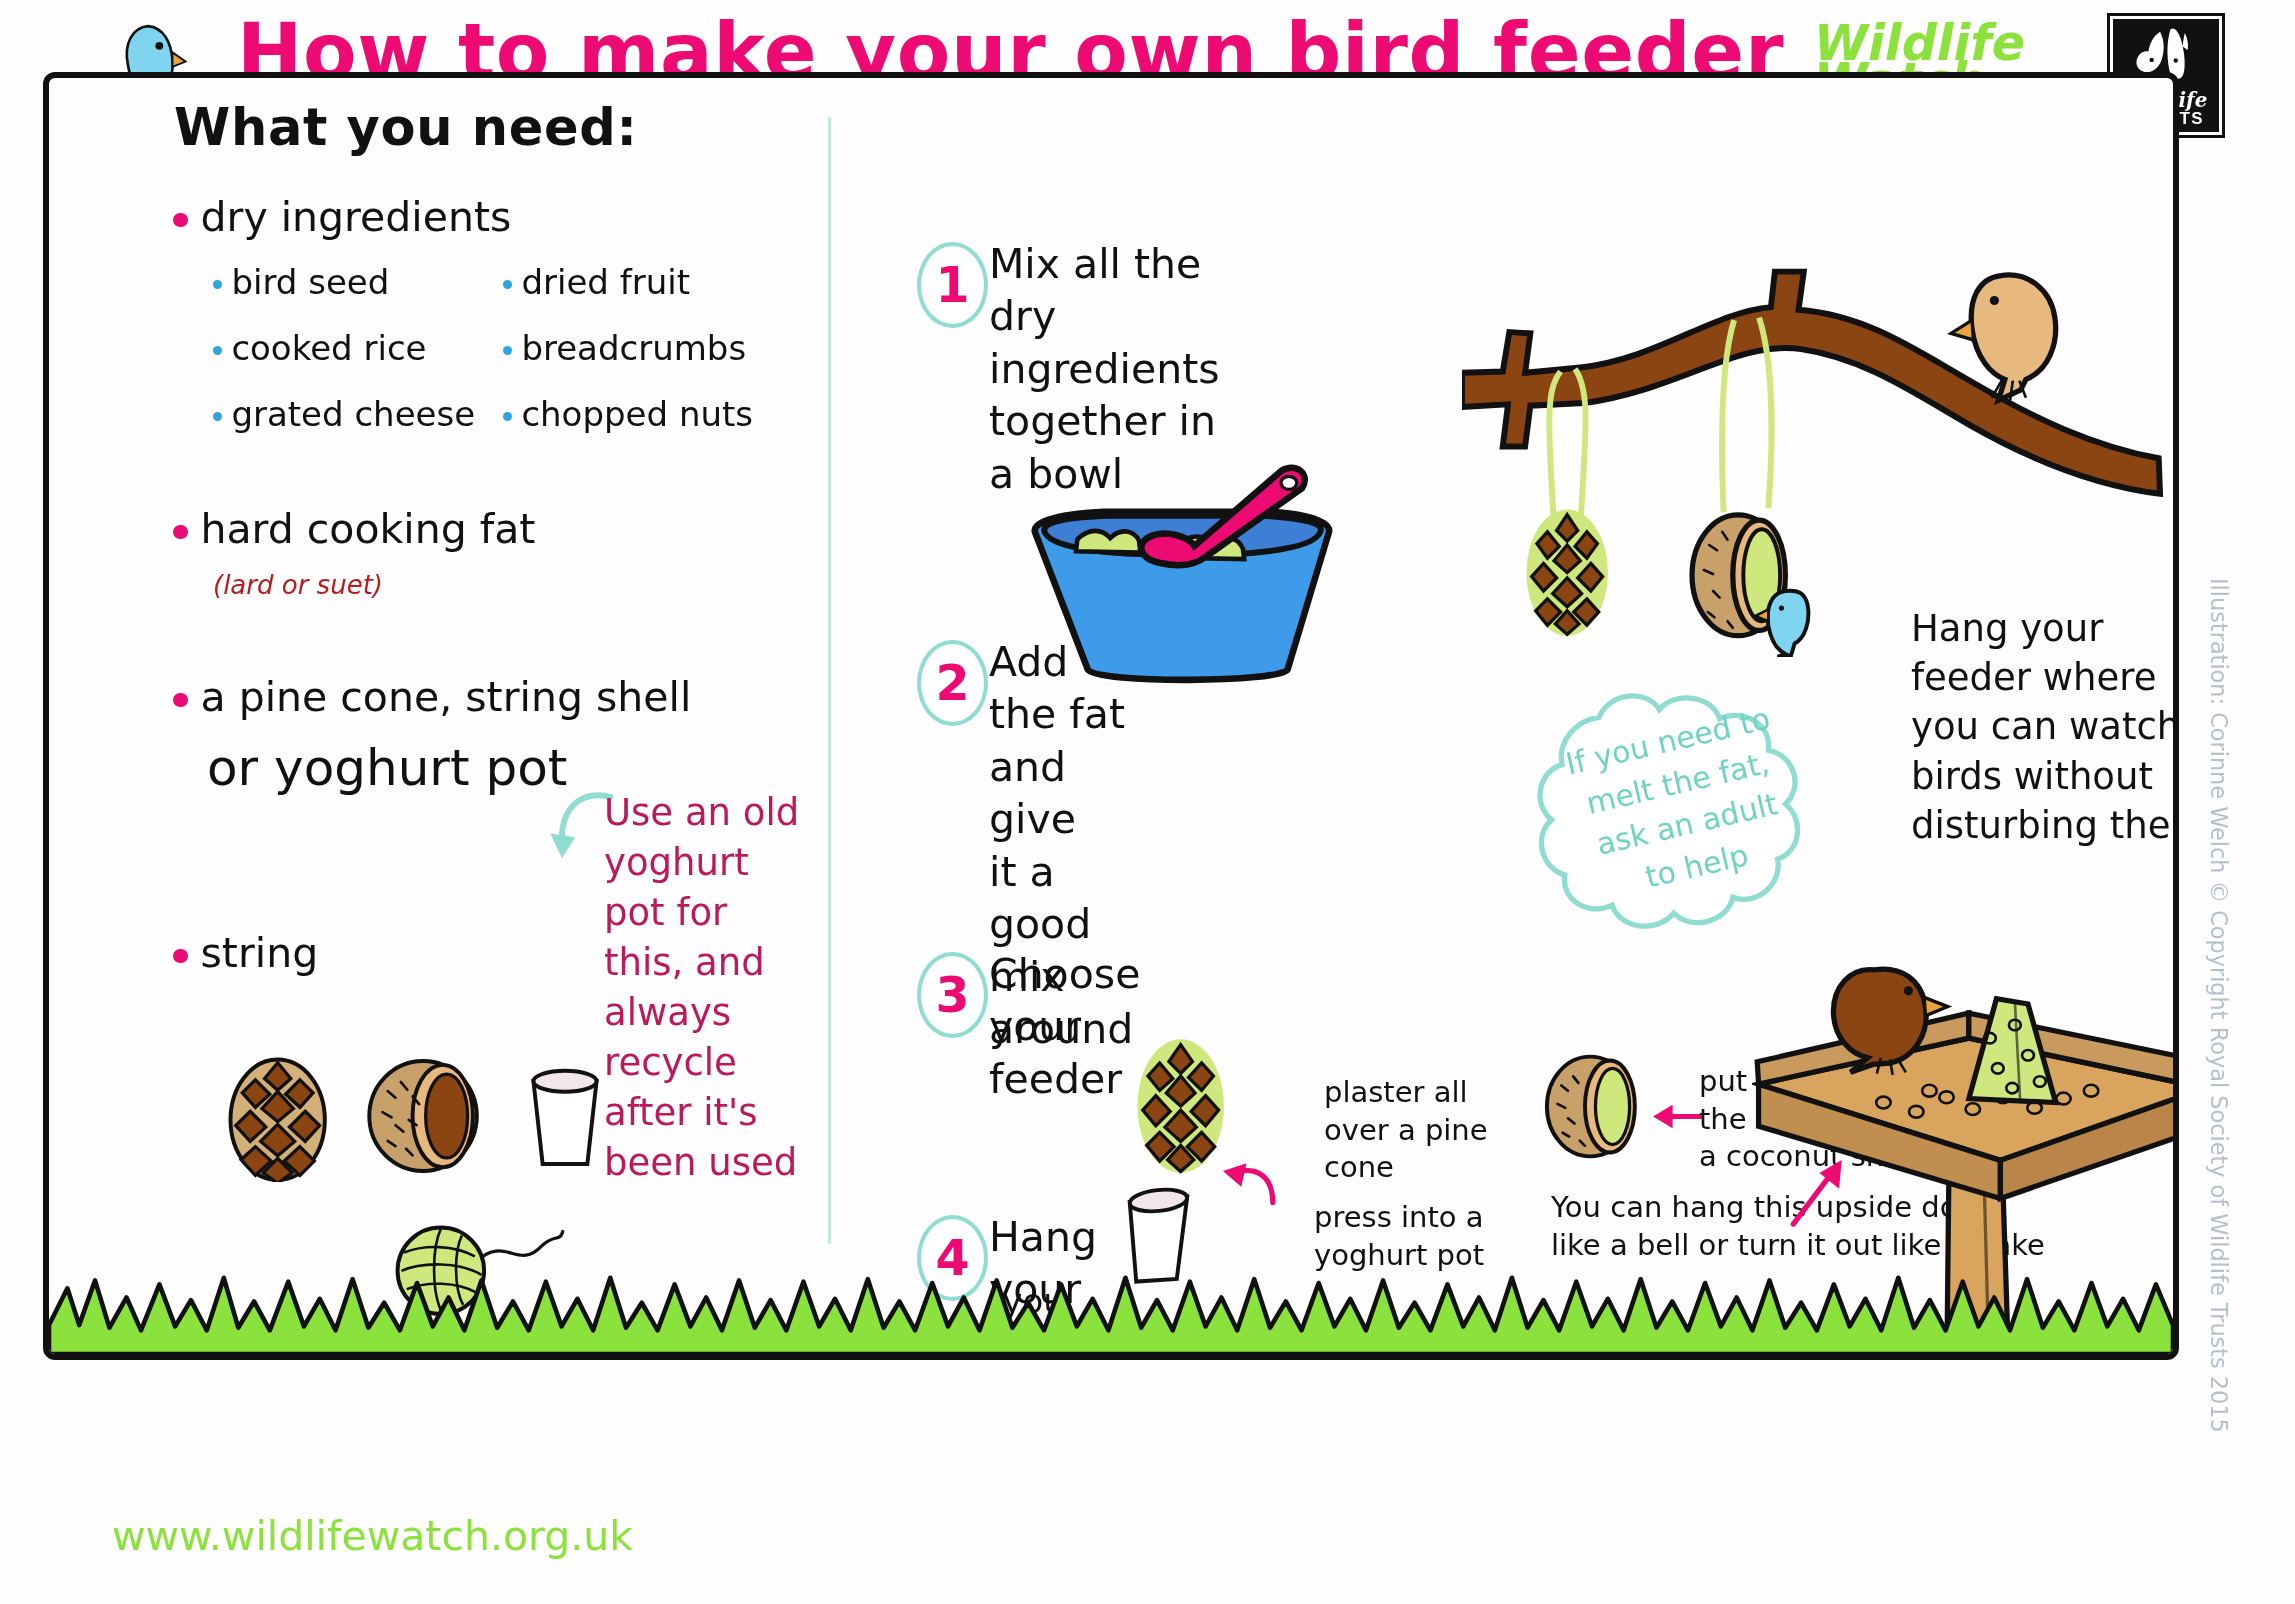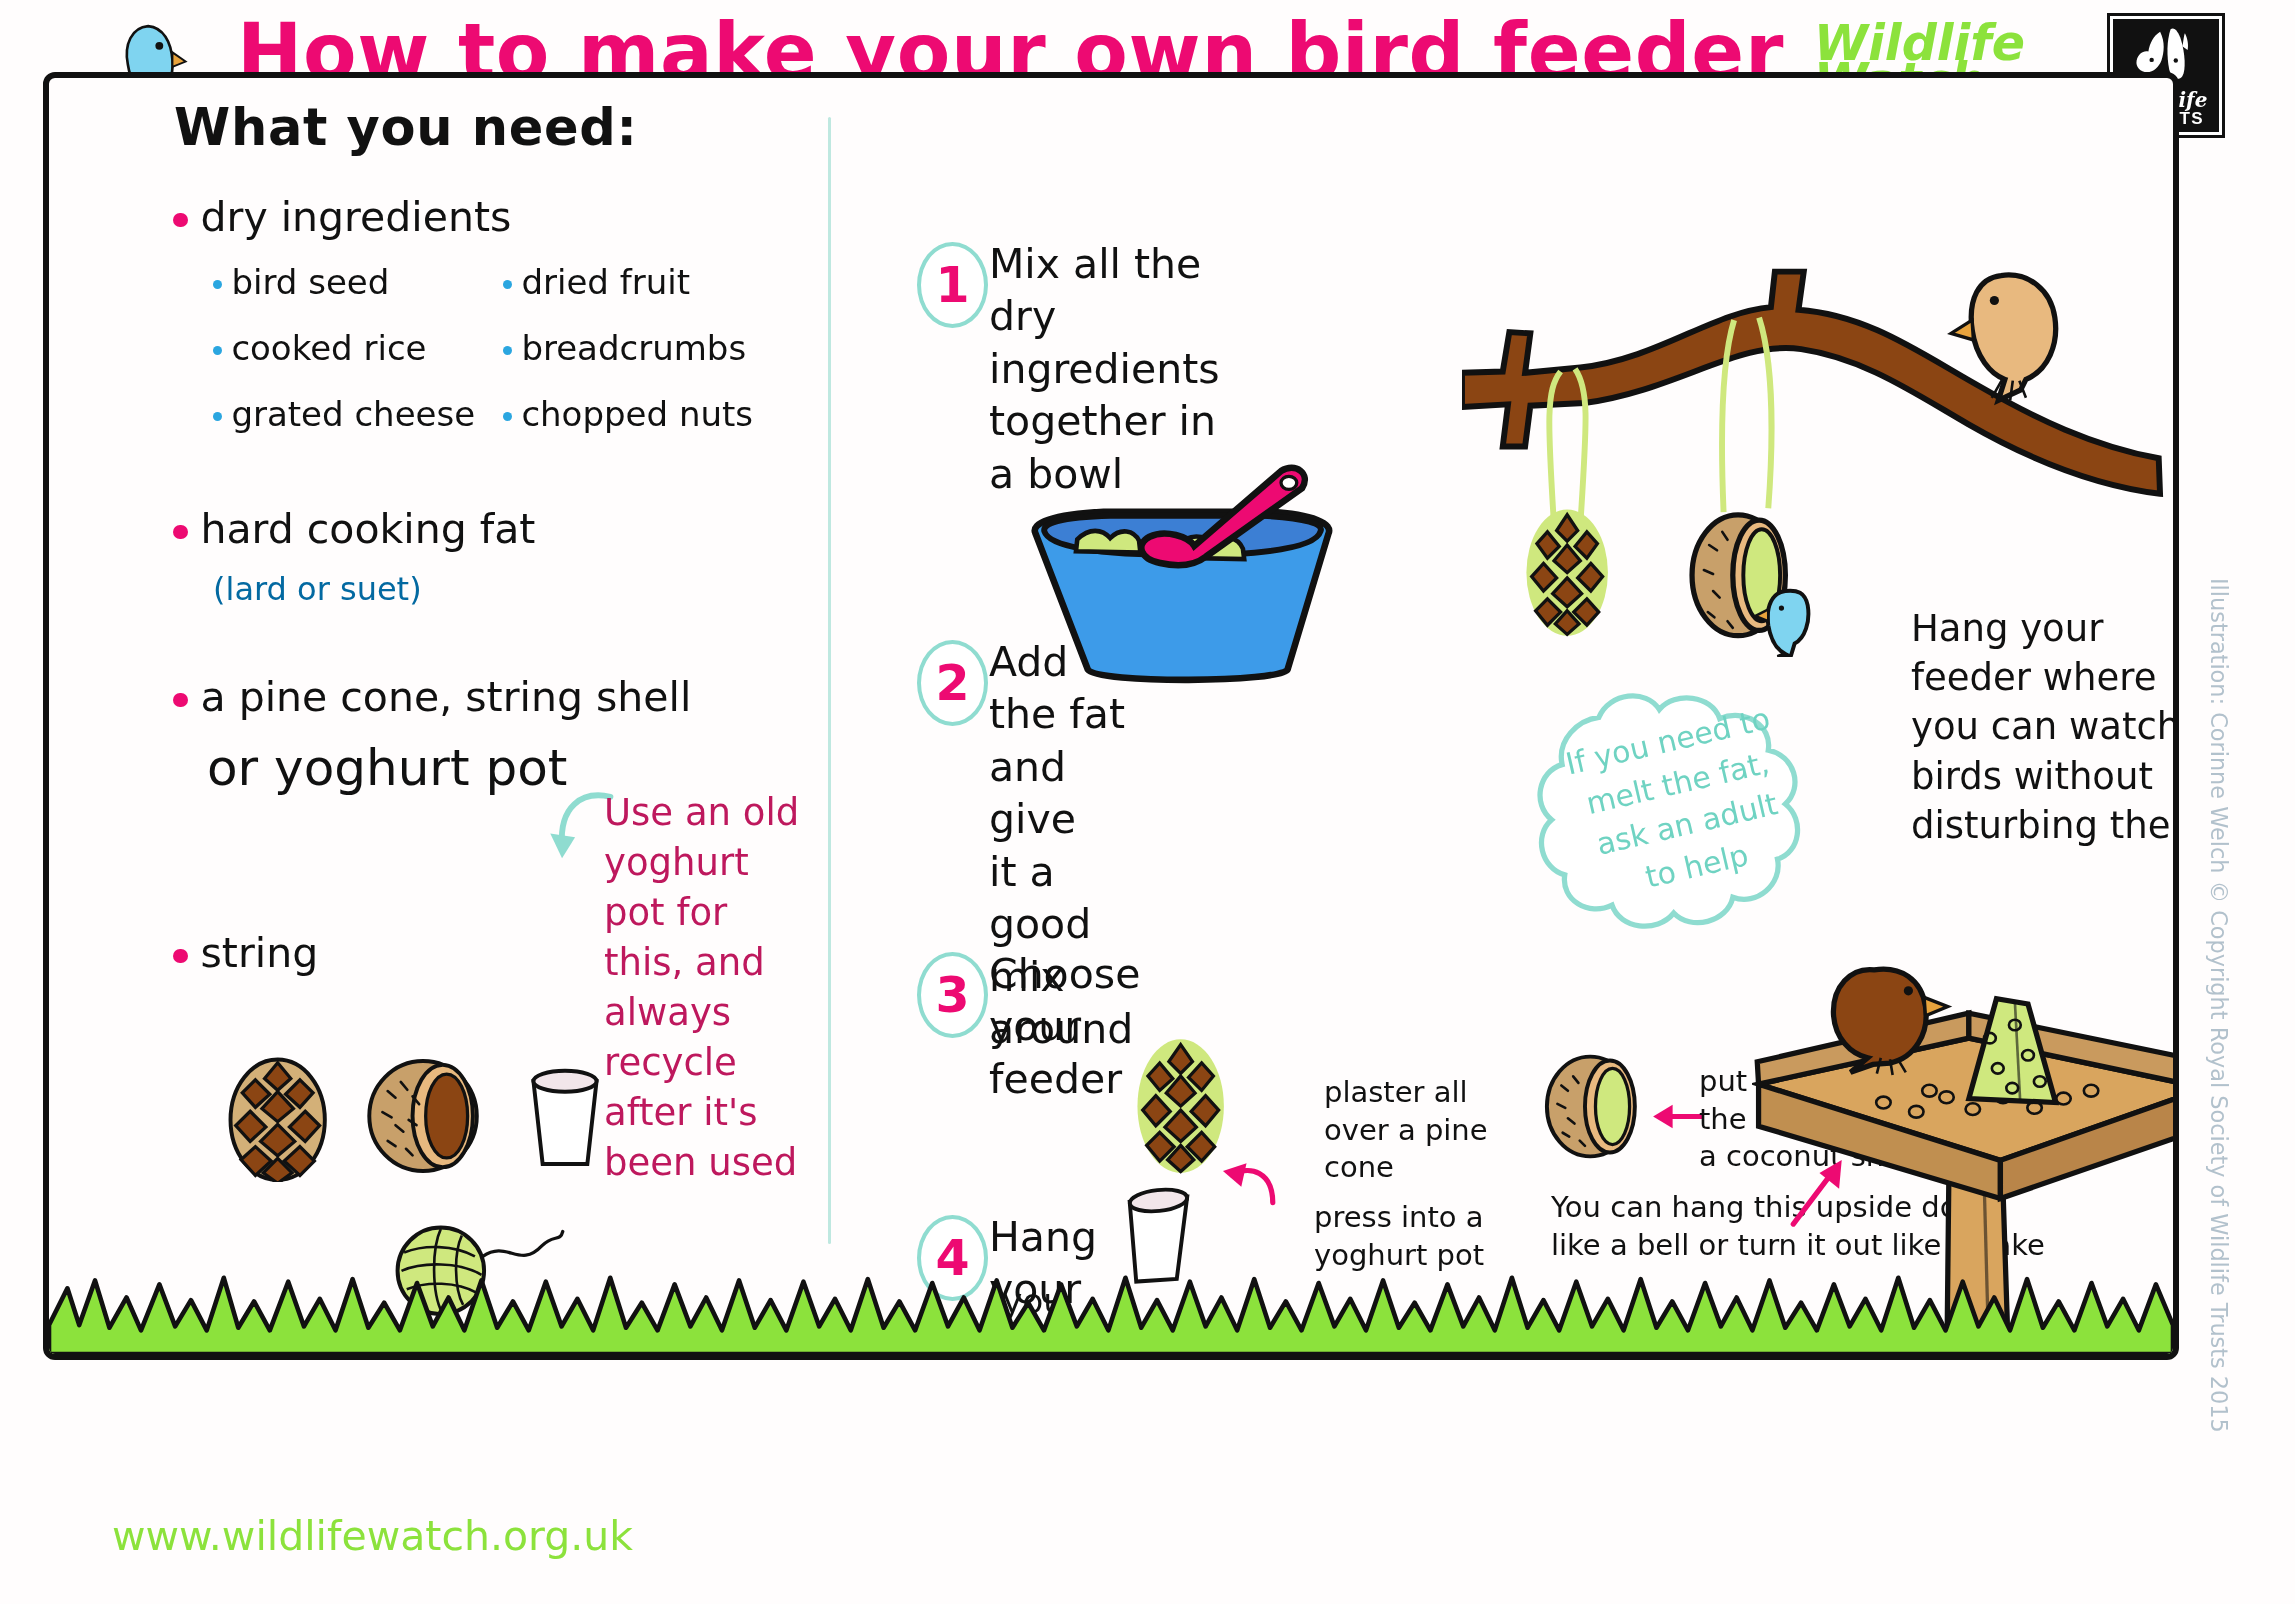--- a/index.html
+++ b/index.html
@@ -53,21 +53,21 @@
 
   #need-dry{left:124px;top:115px;}
   #sub-a1{left:164px;top:184px;}
   #sub-a2{left:164px;top:250px;}
   #sub-a3{left:164px;top:316px;}
   #sub-b1{left:454px;top:184px;}
   #sub-b2{left:454px;top:250px;}
   #sub-b3{left:454px;top:316px;}
 
   #need-fat{left:124px;top:427px;}
-  #need-fat-sub{position:absolute;left:164px;top:492px;font-size:32px;color:#0369a1;white-space:nowrap;}
+  #need-fat-sub{position:absolute;left:164px;top:492px;font-size:26px;color:#b91c1c;white-space:nowrap;font-style:italic;}
   #need-pine{left:124px;top:595px;}
   #need-pine-sub{position:absolute;left:158px;top:661px;font-size:50px;color:#111;white-space:nowrap;}
   #need-string{left:124px;top:851px;}
 
   #tip-yoghurt{position:absolute;left:555px;top:710px;width:197px;
                font-size:37px;line-height:1.35;color:#be185d;
                font-family:"DejaVu Sans", sans-serif;}
   #tip-arrow{position:absolute;left:496px;top:707px;width:72px;height:85px;}
 
   #obj-pinecone{position:absolute;left:168px;top:973px;width:122px;height:131px;}

